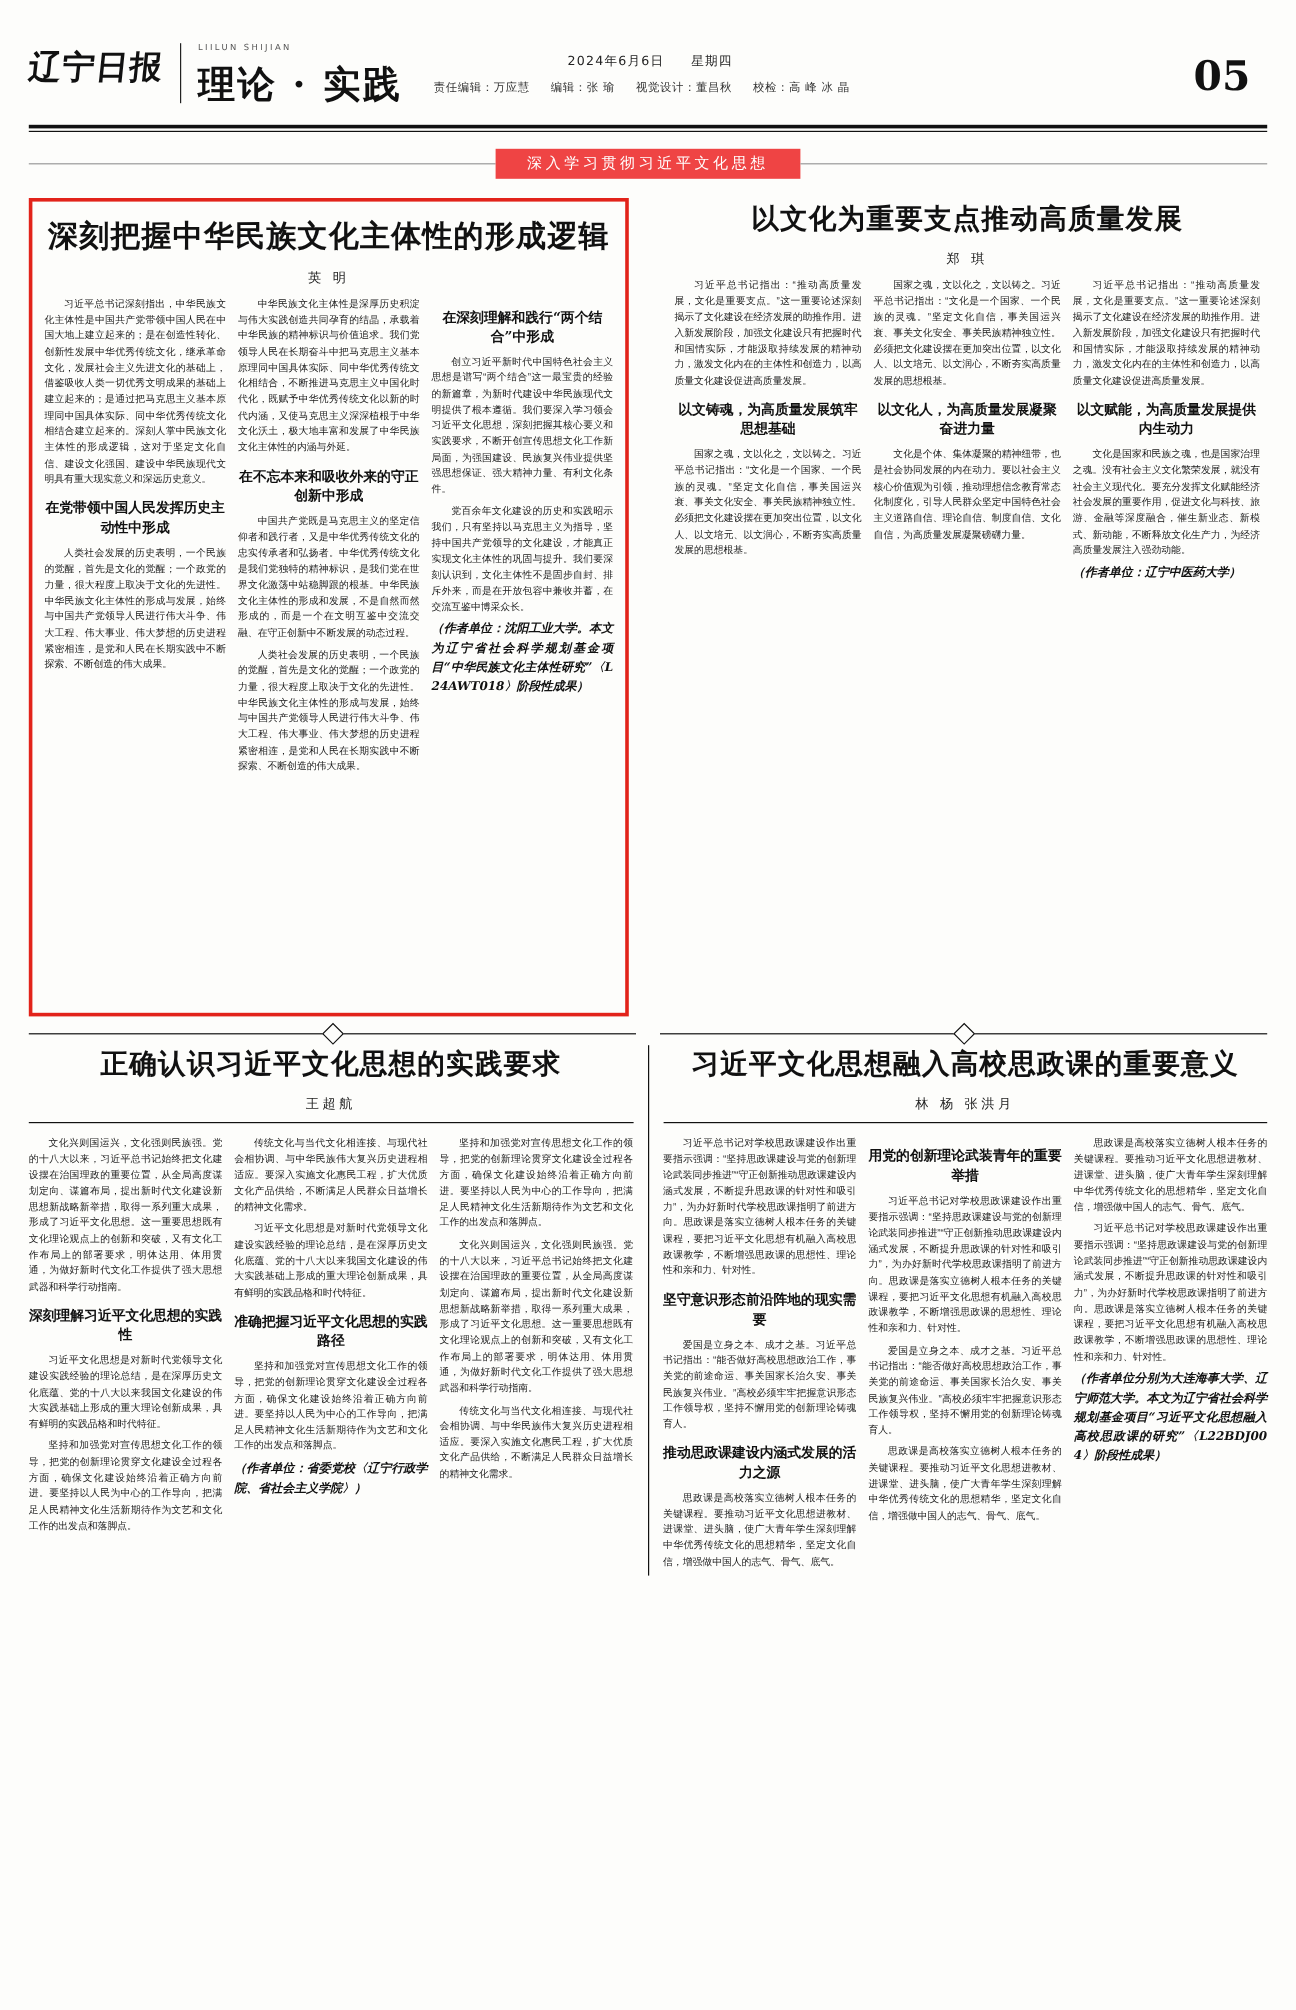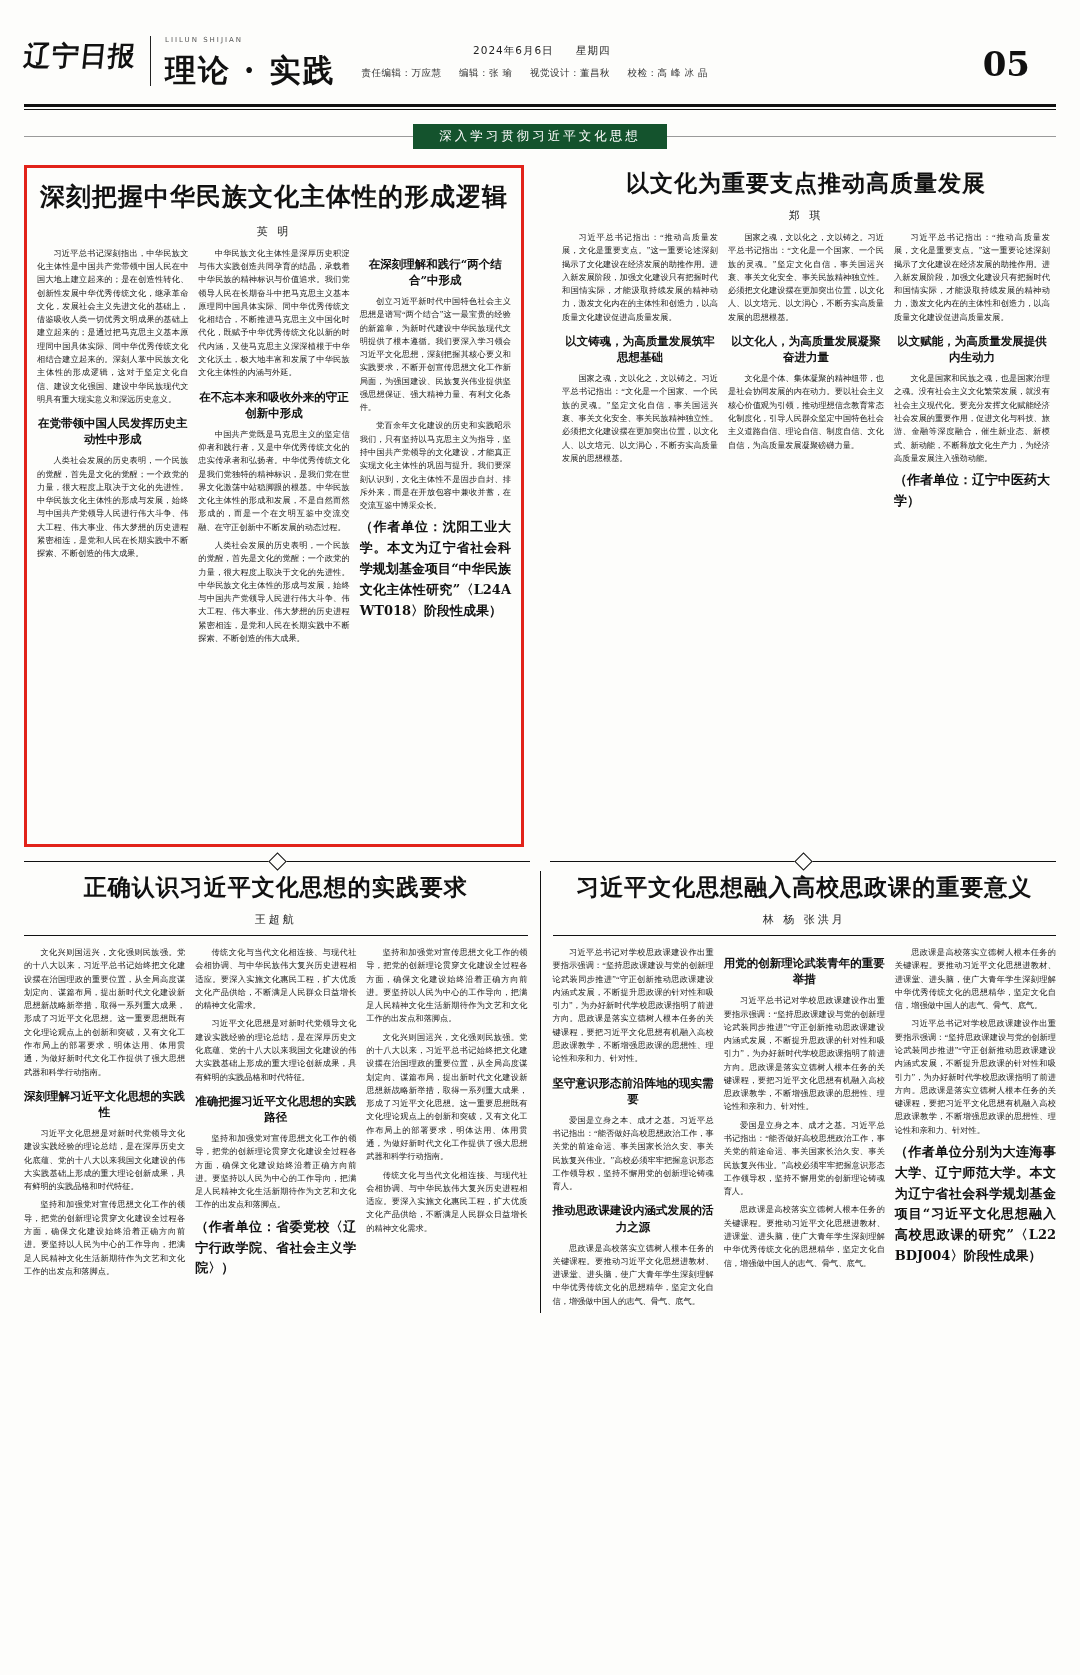--- a/index.html
+++ b/index.html
@@ -10,43 +10,43 @@
   .logo-box{width:120px;flex:0 0 120px;padding-top:4px;}
   .logo-cn{font-family:"DejaVu Serif","Liberation Serif",serif;font-size:27px;font-weight:bold;color:#111;letter-spacing:1px;transform:skewX(-6deg);}
   .logo-sub{font-size:7px;color:#555;letter-spacing:2px;margin-top:2px;}
   .vrule{width:1px;background:#222;align-self:stretch;margin:2px 14px 6px 6px;}
   .section-title{font-family:"DejaVu Serif","Liberation Serif",serif;font-size:31px;font-weight:bold;color:#111;letter-spacing:2px;white-space:nowrap;padding-top:6px;}
   .meta-col{margin-left:26px;padding-top:10px;text-align:center;}
   .meta-line1{font-size:10.5px;color:#222;letter-spacing:1px;}
   .meta-line1 .wd{margin-left:18px;}
   .meta-line2{font-size:9.5px;color:#333;margin-top:9px;letter-spacing:0.5px;}
   .meta-line2 span{margin-right:14px;}
-  .pagenum{position:absolute;right:26px;top:44px;font-family:"DejaVu Serif","Liberation Serif",serif;font-size:34px;font-weight:bold;color:#111;}
+  .pagenum{position:absolute;right:14px;top:44px;font-family:"DejaVu Serif","Liberation Serif",serif;font-size:34px;font-weight:bold;color:#111;}
   .rule-thick{height:3px;background:#111;margin-top:12px;}
   .rule-thin{height:1px;background:#111;margin-top:2px;}
   
   .banner-wrap{display:flex;align-items:center;justify-content:center;margin-top:14px;}
   .banner-line{height:1px;background:#9a9a9a;flex:1;}
-  .banner{background:#14532d;color:#fff;font-size:12.5px;letter-spacing:3px;padding:4px 26px;white-space:nowrap;}
+  .banner{background:#ef4444;color:#fff;font-size:12.5px;letter-spacing:3px;padding:4px 26px;white-space:nowrap;}
   
   .body-area{display:flex;margin-top:16px;gap:12px;}
   .half{width:50%;box-sizing:border-box;}
   .half.left{padding-right:10px;}
   .half.right{padding-left:10px;}
   .redbox{border:3px solid #e2231a;padding:12px 10px 10px 10px;box-sizing:border-box;height:682px;overflow:hidden;}
   .artbox{padding:2px 6px 0 6px;box-sizing:border-box;height:682px;overflow:hidden;}
   .headline{font-family:"DejaVu Serif","Liberation Serif",serif;font-weight:bold;text-align:center;color:#111;line-height:1.35;}
   .h1{font-size:25px;letter-spacing:1px;}
   .h2{font-size:23px;letter-spacing:1px;}
   .byline{text-align:center;font-size:11px;color:#222;margin:10px 0 8px;letter-spacing:3px;}
   .cols3{display:flex;gap:10px;}
   .cols3 .c{flex:1;}
-  p.txt{font-family:Liberation Serif, serif;font-size:8.2px;line-height:1.62;color:#1a1a1a;text-align:justify;margin:0 0 5px 0;text-indent:2em;word-break:break-all;}
+  p.txt{font-family:Liberation Sans, sans-serif;font-size:8.2px;line-height:1.62;color:#1a1a1a;text-align:justify;margin:0 0 5px 0;text-indent:2em;word-break:break-all;}
   h4.sub{font-family:"DejaVu Serif","Liberation Serif",serif;font-size:11.5px;font-weight:bold;color:#111;text-align:center;margin:9px 0 7px;line-height:1.4;}
-  .credit{font-family:"DejaVu Serif","Liberation Serif",serif;font-size:13px;line-height:1.6;color:#111;font-weight:bold;text-align:justify;margin-top:4px;word-break:break-all;}
+  .credit{font-family:"DejaVu Serif","Liberation Serif",serif;font-size:10px;line-height:1.6;color:#111;font-weight:bold;text-align:justify;margin-top:4px;word-break:break-all;font-style:italic;}
   
   .divider{position:relative;height:16px;margin:6px 0 0;}
   .divider .ln{position:absolute;top:8px;left:0;right:0;height:1px;background:#111;}
   .divider .dm{position:absolute;top:2px;left:50%;margin-left:-6px;width:11px;height:11px;background:#fdfdfb;border:1px solid #111;transform:rotate(45deg);}
   
   .lower{display:flex;margin-top:2px;}
   .lower .half{box-sizing:border-box;}
   .lower .half.left{padding-right:12px;}
   .lower .half.right{padding-left:12px;}
   .vsep{width:1px;background:#111;}

